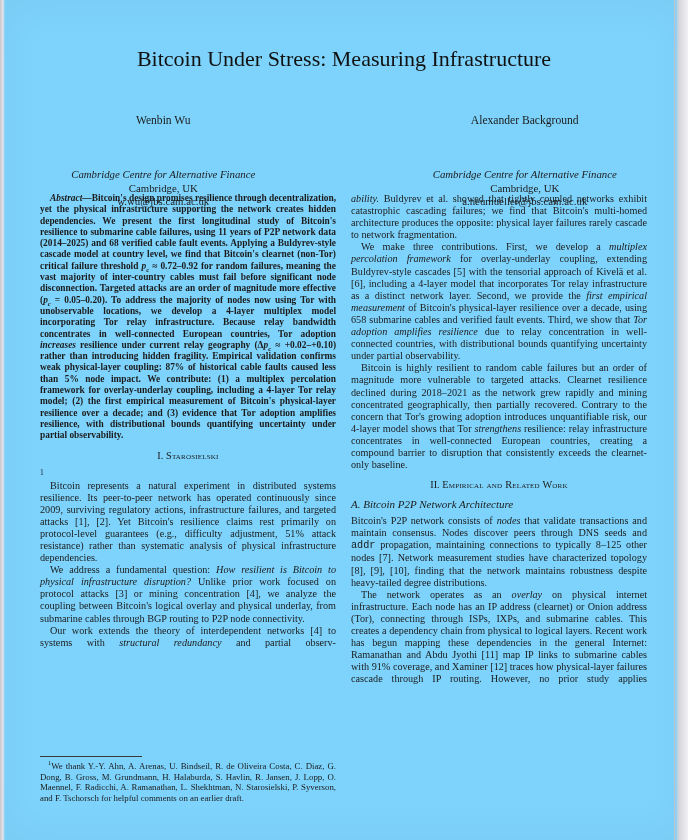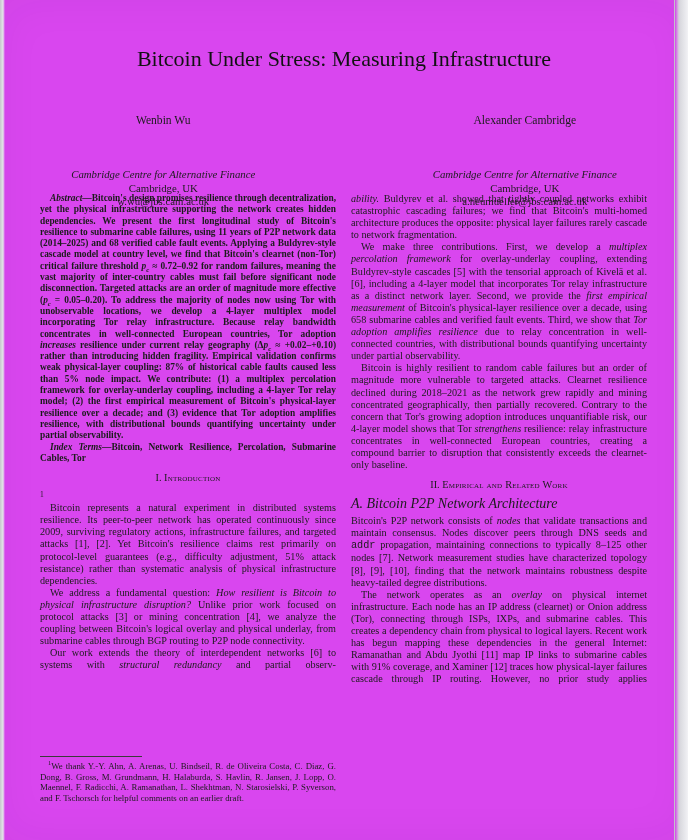--- a/index.html
+++ b/index.html
@@ -2,21 +2,21 @@
 <html><head>
 <meta charset="utf-8">
 <style>
   html,body{margin:0;padding:0;}
   body{
     width:688px;height:840px;position:relative;overflow:hidden;
     background:#e8e8ec;
     font-family:"Liberation Serif","DejaVu Serif",serif;
   }
   .page{
-    position:absolute;inset:0;background:#d946ef;color:#1b1b1b;
+    position:absolute;inset:0;background:#7dd3fc;color:#1b1b1b;
     box-shadow:inset 0 0 45px rgba(40,40,60,0.05);
   }
   .edge-left{
     position:absolute;left:0;top:0;bottom:0;width:5px;
     background:linear-gradient(to right,#c6c6cd,#e4e4e9 60%,rgba(255,255,255,0));
   }
   .edge-right{
     position:absolute;right:0;top:0;bottom:0;width:13px;
     background:linear-gradient(to left,#f2f2f5,#d5d5db 70%,rgba(255,255,255,0));
     border-left:1px solid #c2c2c9;
@@ -43,21 +43,21 @@
   }
   .para{margin:0;text-indent:10px;}
   .para.noindent{text-indent:0;}
   .para.contend{text-align-last:justify;}
   .sec-heading{
     text-align:center;font-weight:normal;font-size:10.3px;
     margin:8px 0 6px;line-height:12px;
   }
   .sc{font-variant:small-caps;letter-spacing:0.2px;}
   .subsec-heading{
-    font-style:italic;font-weight:normal;font-size:14px;
+    font-style:italic;font-weight:normal;font-size:11px;
     text-align:left;margin:7px 0 5px;line-height:12px;
   }
   .fnmark{font-size:7.5px;line-height:9px;margin:2px 0 3px;text-indent:0;}
   .footnote{
     position:absolute;bottom:4px;left:0;right:0;
     font-size:8.8px;line-height:10.5px;text-align:justify;
   }
   .fnrule{width:102px;border-top:1.4px solid #3a3a3a;margin-bottom:4px;}
   .footnote p{margin:0;text-indent:8px;}
   sub{font-size:72%;line-height:0;}
@@ -75,38 +75,37 @@
   </div>
 
   <div class="authors">
     <div class="author">
       <div class="name">Wenbin Wu</div>
       <div class="affil">Cambridge Centre for Alternative Finance</div>
       <div class="city">Cambridge, UK</div>
       <div class="email">w.wu@jbs.cam.ac.uk</div>
     </div>
     <div class="author">
-      <div class="name">Alexander Cambridge</div>
+      <div class="name">Alexander Background</div>
       <div class="affil">Cambridge Centre for Alternative Finance</div>
       <div class="city">Cambridge, UK</div>
       <div class="email">a.neumueller@jbs.cam.ac.uk</div>
     </div>
   </div>
 
   <div class="col col-left">
     <p class="abstract"><span style="font-style: italic;">Abstract</span><span>—Bitcoin's design promises resilience through decentralization, yet the physical infrastructure supporting the network creates hidden dependencies. We present the first longitudinal study of Bitcoin's resilience to submarine cable failures, using 11 years of P2P network data (2014–2025) and 68 verified cable fault events. Applying a Buldyrev-style cascade model at country level, we find that Bitcoin's clearnet (non-Tor) critical failure threshold </span><span style="font-style: italic;">p</span><sub style="font-style: italic;">c</sub><span> ≈ 0.72–0.92 for random failures, meaning the vast majority of inter-country cables must fail before significant node disconnection. Targeted attacks are an order of magnitude more effective (</span><span style="font-style: italic;">p</span><sub style="font-style: italic;">c</sub><span> = 0.05–0.20). To address the majority of nodes now using Tor with unobservable locations, we develop a 4-layer multiplex model incorporating Tor relay infrastructure. Because relay bandwidth concentrates in well-connected European countries, Tor adoption </span><span style="font-style: italic;">increases</span><span> resilience under current relay geography (Δ</span><span style="font-style: italic;">p</span><sub style="font-style: italic;">c</sub><span> ≈ +0.02–+0.10) rather than introducing hidden fragility. Empirical validation confirms weak physical-layer coupling: 87% of historical cable faults caused less than 5% node impact. We contribute: (1) a multiplex percolation framework for overlay-underlay coupling, including a 4-layer Tor relay model; (2) the first empirical measurement of Bitcoin's physical-layer resilience over a decade; and (3) evidence that Tor adoption amplifies resilience, with distributional bounds quantifying uncertainty under partial observability.</span></p>
-    <p class="abstract"><span style="font-style: italic;">Index Terms</span><span>—Bitcoin, Network Resilience, Percolation, Submarine Cables, Tor</span></p>
 
-    <h2 class="sec-heading"><span>I.</span> <span class="sc">Introduction</span></h2>
+    <h2 class="sec-heading"><span>I.</span> <span class="sc">Starosielski</span></h2>
 
     <div class="fnmark">1</div>
 
     <p class="para"><span>Bitcoin represents a natural experiment in distributed systems resilience. Its peer-to-peer network has operated continuously since 2009, surviving regulatory actions, infrastructure failures, and targeted attacks [1], [2]. Yet Bitcoin's resilience claims rest primarily on protocol-level guarantees (e.g., difficulty adjustment, 51% attack resistance) rather than systematic analysis of physical infrastructure dependencies.</span></p>
     <p class="para"><span>We address a fundamental question: </span><span style="font-style: italic;">How resilient is Bitcoin to physical infrastructure disruption?</span><span> Unlike prior work focused on protocol attacks [3] or mining concentration [4], we analyze the coupling between Bitcoin's logical overlay and physical underlay, from submarine cables through BGP routing to P2P node connectivity.</span></p>
-    <p class="para contend"><span>Our work extends the theory of interdependent networks [6] to systems with </span><span style="font-style: italic;">structural redundancy</span><span> and </span><span style="">partial observ-</span></p>
+    <p class="para contend"><span>Our work extends the theory of interdependent networks [4] to systems with </span><span style="font-style: italic;">structural redundancy</span><span> and </span><span style="">partial observ-</span></p>
 
     <div class="footnote">
       <div class="fnrule"></div>
       <p><sup>1</sup><span>We thank Y.-Y. Ahn, A. Arenas, U. Bindseil, R. de Oliveira Costa, C. Diaz, G. Dong, B. Gross, M. Grundmann, H. Halaburda, S. Havlin, R. Jansen, J. Lopp, O. Maennel, F. Radicchi, A. Ramanathan, L. Shekhtman, N. Starosielski, P. Syverson, and F. Tschorsch for helpful comments on an earlier draft.</span></p>
     </div>
   </div>
 
   <div class="col col-right">
     <p class="para noindent"><span style="font-style: italic;">ability.</span><span> Buldyrev et al. showed that tightly coupled networks exhibit catastrophic cascading failures; we find that Bitcoin's multi-homed architecture produces the opposite: physical layer failures rarely cascade to network fragmentation.</span></p>
     <p class="para"><span>We make three contributions. First, we develop a </span><span style="font-style: italic;">multiplex percolation framework</span><span> for overlay-underlay coupling, extending Buldyrev-style cascades [5] with the tensorial approach of Kivelä et al. [6], including a 4-layer model that incorporates Tor relay infrastructure as a distinct network layer. Second, we provide the </span><span style="font-style: italic;">first empirical measurement</span><span> of Bitcoin's physical-layer resilience over a decade, using 658 submarine cables and verified fault events. Third, we show that </span><span style="font-style: italic;">Tor adoption amplifies resilience</span><span> due to relay concentration in well-connected countries, with distributional bounds quantifying uncertainty under partial observability.</span></p>

